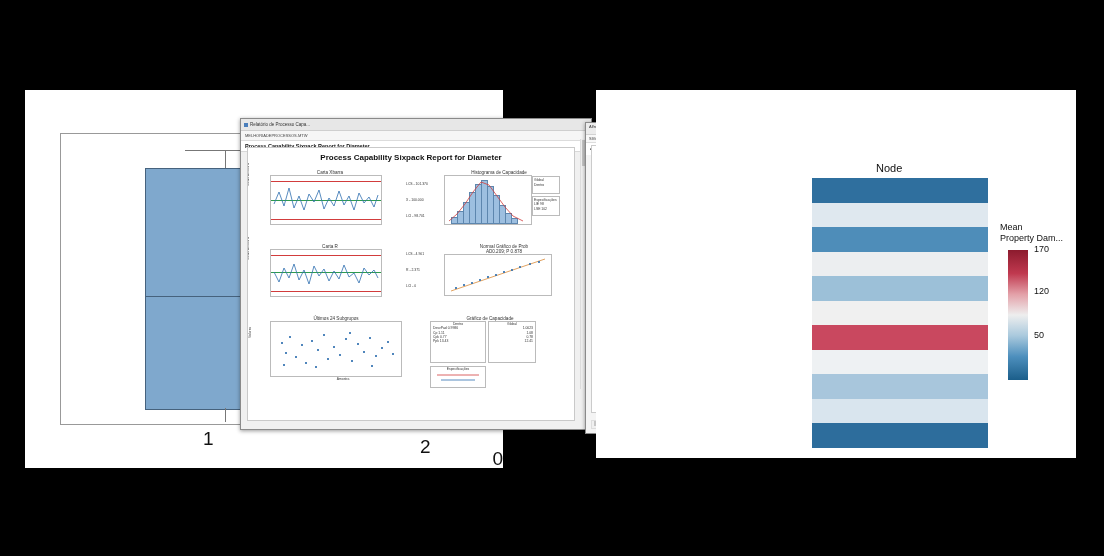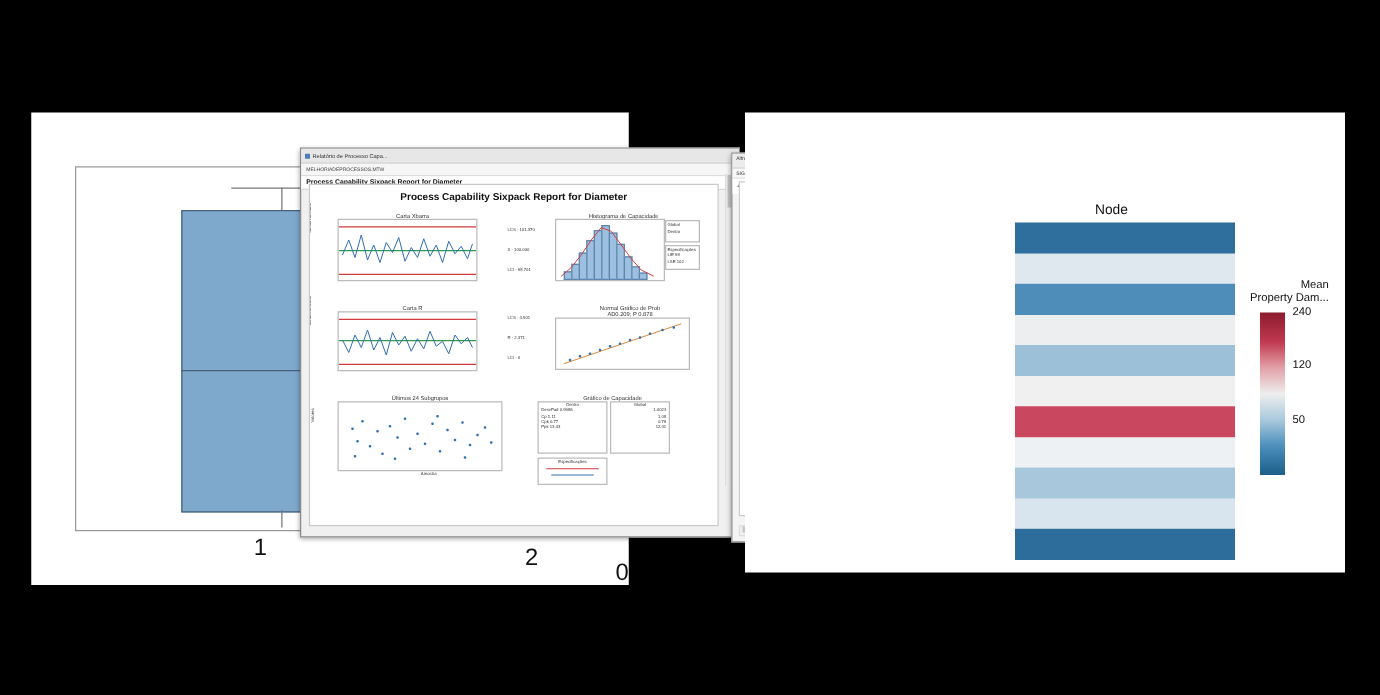--- a/index.html
+++ b/index.html
@@ -349,20 +349,20 @@
     <div class="hm-cell" style="left:0;top:73.5px;width:176px;height:24.5px;background:#eceef0;"></div>
     <div class="hm-cell" style="left:0;top:98px;width:176px;height:24.5px;background:#9cc0d8;"></div>
     <div class="hm-cell" style="left:0;top:122.5px;width:176px;height:24.5px;background:#f0f0f0;"></div>
     <div class="hm-cell" style="left:0;top:147px;width:176px;height:24.5px;background:#c9485f;"></div>
     <div class="hm-cell" style="left:0;top:171.5px;width:176px;height:24.5px;background:#eef1f3;"></div>
     <div class="hm-cell" style="left:0;top:196px;width:176px;height:24.5px;background:#a8c6dc;"></div>
     <div class="hm-cell" style="left:0;top:220.5px;width:176px;height:24.5px;background:#d9e5ee;"></div>
     <div class="hm-cell" style="left:0;top:245px;width:176px;height:25px;background:#2d6d9c;"></div>
   </div>
 
-  <div id="hm-legend-title" style="left:404px;top:132px;white-space:pre-line;text-align:right;">Mean
+  <div id="hm-legend-title" style="left:404px;top:132px;white-space:pre-line;">Mean
 Property Dam...</div>
   <div id="hm-legend-bar" style="left:412px;top:160px;height:130px;
        background:linear-gradient(to bottom,#8c1b2e 0%,#c0394f 18%,#e3a0a8 34%,#eeeeee 50%,#a9c9dd 66%,#4d8fbd 82%,#1b5e8a 100%);"></div>
-  <div class="hm-leg-tick" style="left:438px;top:154px;">240</div>
+  <div class="hm-leg-tick" style="left:438px;top:154px;">170</div>
   <div class="hm-leg-tick" style="left:438px;top:196px;">120</div>
   <div class="hm-leg-tick" style="left:438px;top:240px;">50</div>
 </div>
 
 </body></html>

